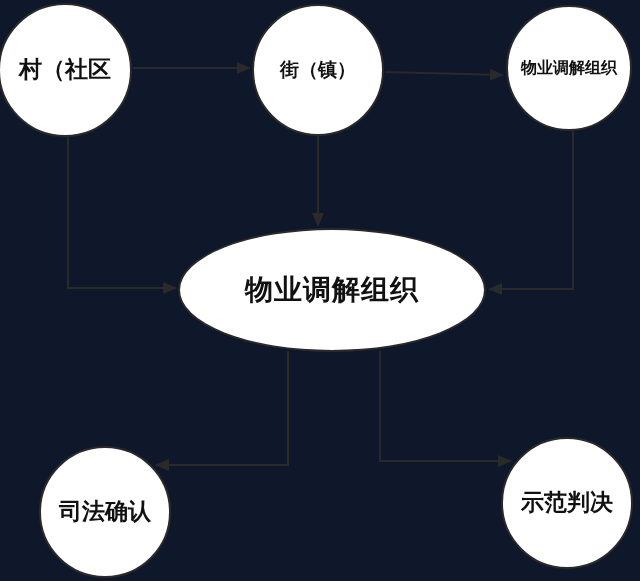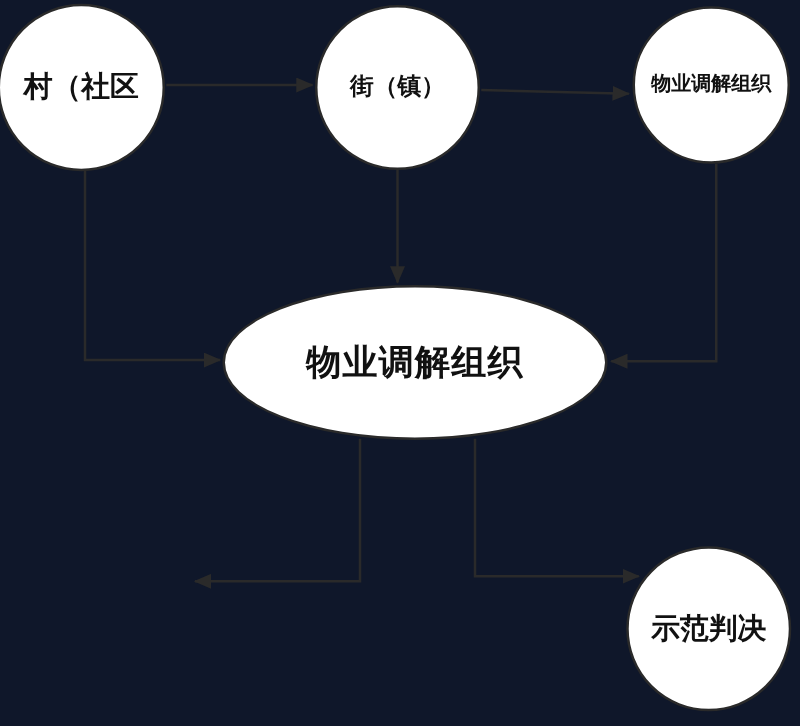--- a/index.html
+++ b/index.html
@@ -76,18 +76,21 @@
   </div>
 
   <div class="node n-property">
     <span class="label">物业调解组织</span>
   </div>
 
   <div class="node n-rectify">
     <span class="label">物业调解组织</span>
   </div>
 
+  <div class="node n-judicial">
+    <span class="label">司法确认</span>
+  </div>
 
   <div class="node n-model">
     <span class="label">示范判决</span>
   </div>
 
 </div>
 
 </body></html>

